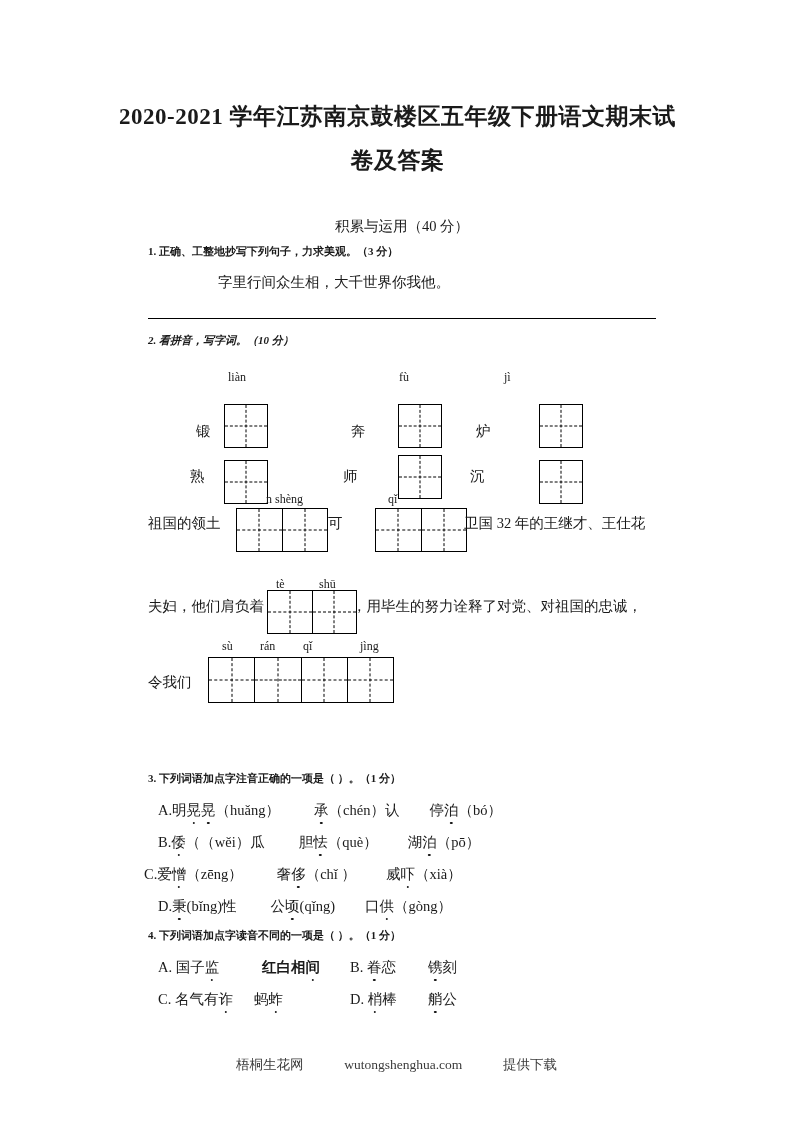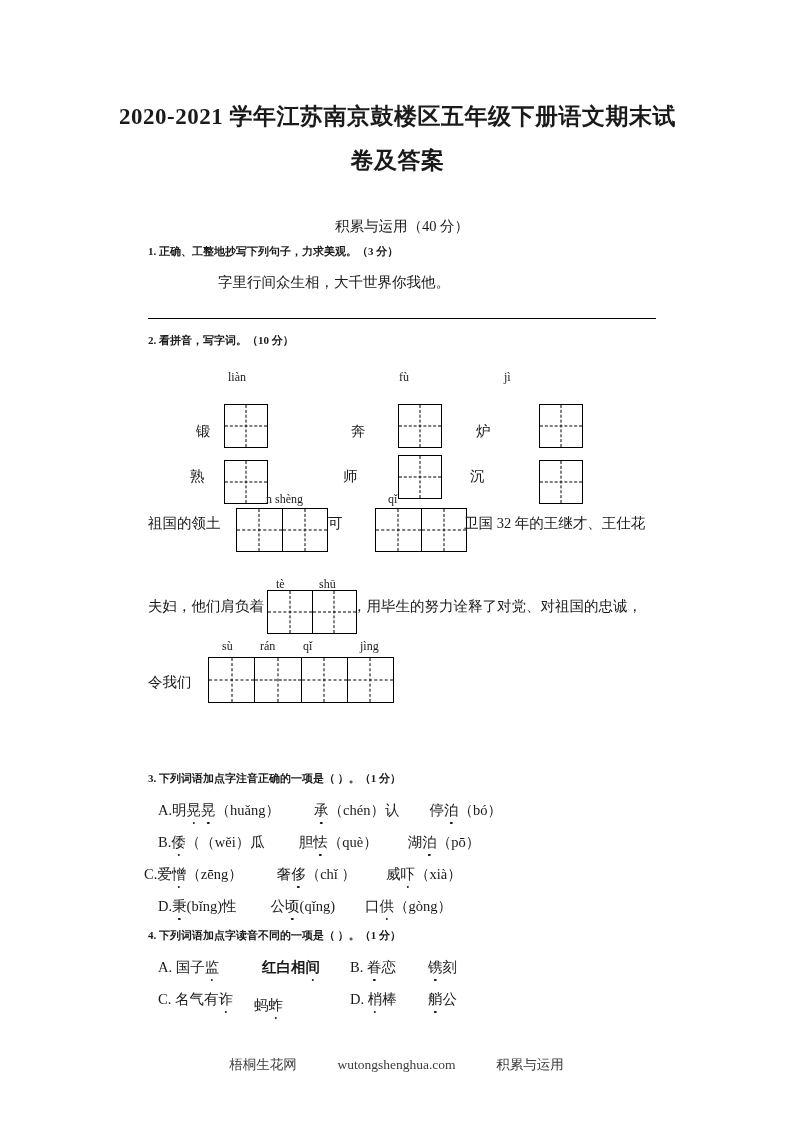--- a/index.html
+++ b/index.html
@@ -177,21 +177,21 @@
 
   <div class="doc-title">2020-2021 学年江苏南京鼓楼区五年级下册语文期末试卷及答案</div>
 
   <div class="section-heading">积累与运用（40 分）</div>
 
   <div class="q-stem" style="left:148px; top:241px;">1. 正确、工整地抄写下列句子，力求美观。（3 分）</div>
   <div class="q-body" style="left:218px; top:272px;">字里行间众生相，大千世界你我他。</div>
 
   <div class="hrule"></div>
 
-  <div class="q-stem" style="left:148px; top:330px;">2.  看拼音，写字词。（10 分）</div>
+  <div class="q-stem" style="left:148px; top:330px;font-style:italic;">2.  看拼音，写字词。（10 分）</div>
 
   <div class="pinyin" style="left:228px; top:369px;">liàn</div>
   <div class="pinyin" style="left:399px; top:369px;">fù</div>
   <div class="pinyin" style="left:504px; top:369px;">jì</div>
 
   <div class="hint-char" style="left:196px; top:421px;">锻</div>
   <div class="tzg" style="left:224px; top:404px; width:44px; height:44px;">
     <div class="cell"></div>
   </div>
 
@@ -269,26 +269,26 @@
   <div class="q-stem" style="left:148px; top:925px;">4. 下列词语加点字读音不同的一项是（     ）。（1 分）</div>
 
   <div class="opt-row" style="left: 158px; top: 957px; position: absolute; width: 500px; height: 20px;">
       <span class="opt" style="position: absolute; left: 0px; top: 0px;"><span>A. </span><span>国子</span><span class="dot">监</span></span>
       <span class="opt" style="position: absolute; left: 104px; top: 0px; font-weight: bold;"><span>红白相</span><span class="dot">间</span></span>
       <span class="opt" style="position: absolute; left: 192px; top: 0px;"><span>B. </span><span class="dot">眷</span><span>恋</span></span>
       <span class="opt" style="position: absolute; left: 270px; top: 0px;"><span class="dot">镌</span><span>刻</span></span>
     </div>
   <div class="opt-row" style="left: 158px; top: 989px; position: absolute; width: 500px; height: 20px;">
       <span class="opt" style="position: absolute; left: 0px; top: 0px;"><span>C. </span><span>名气有</span><span class="dot">诈</span></span>
-      <span class="opt" style="position: absolute; left: 96px; top: 0px; margin-top: 6px;"><span>蚂</span><span class="dot">蚱</span></span>
+      <span class="opt" style="position: absolute; left: 96px; top: 0px;"><span>蚂</span><span class="dot">蚱</span></span>
       <span class="opt" style="position: absolute; left: 192px; top: 0px;"><span>D. </span><span class="dot">梢</span><span>棒</span></span>
       <span class="opt" style="position: absolute; left: 270px; top: 0px;"><span class="dot">艄</span><span>公</span></span>
     </div>
 
   <div class="footer">
     <span>梧桐生花网</span>
     <span class="gap"></span>
     <span>wutongshenghua.com</span>
     <span class="gap"></span>
-    <span>积累与运用</span>
+    <span>提供下载</span>
   </div>
 
 </div>
 
 </body></html>

